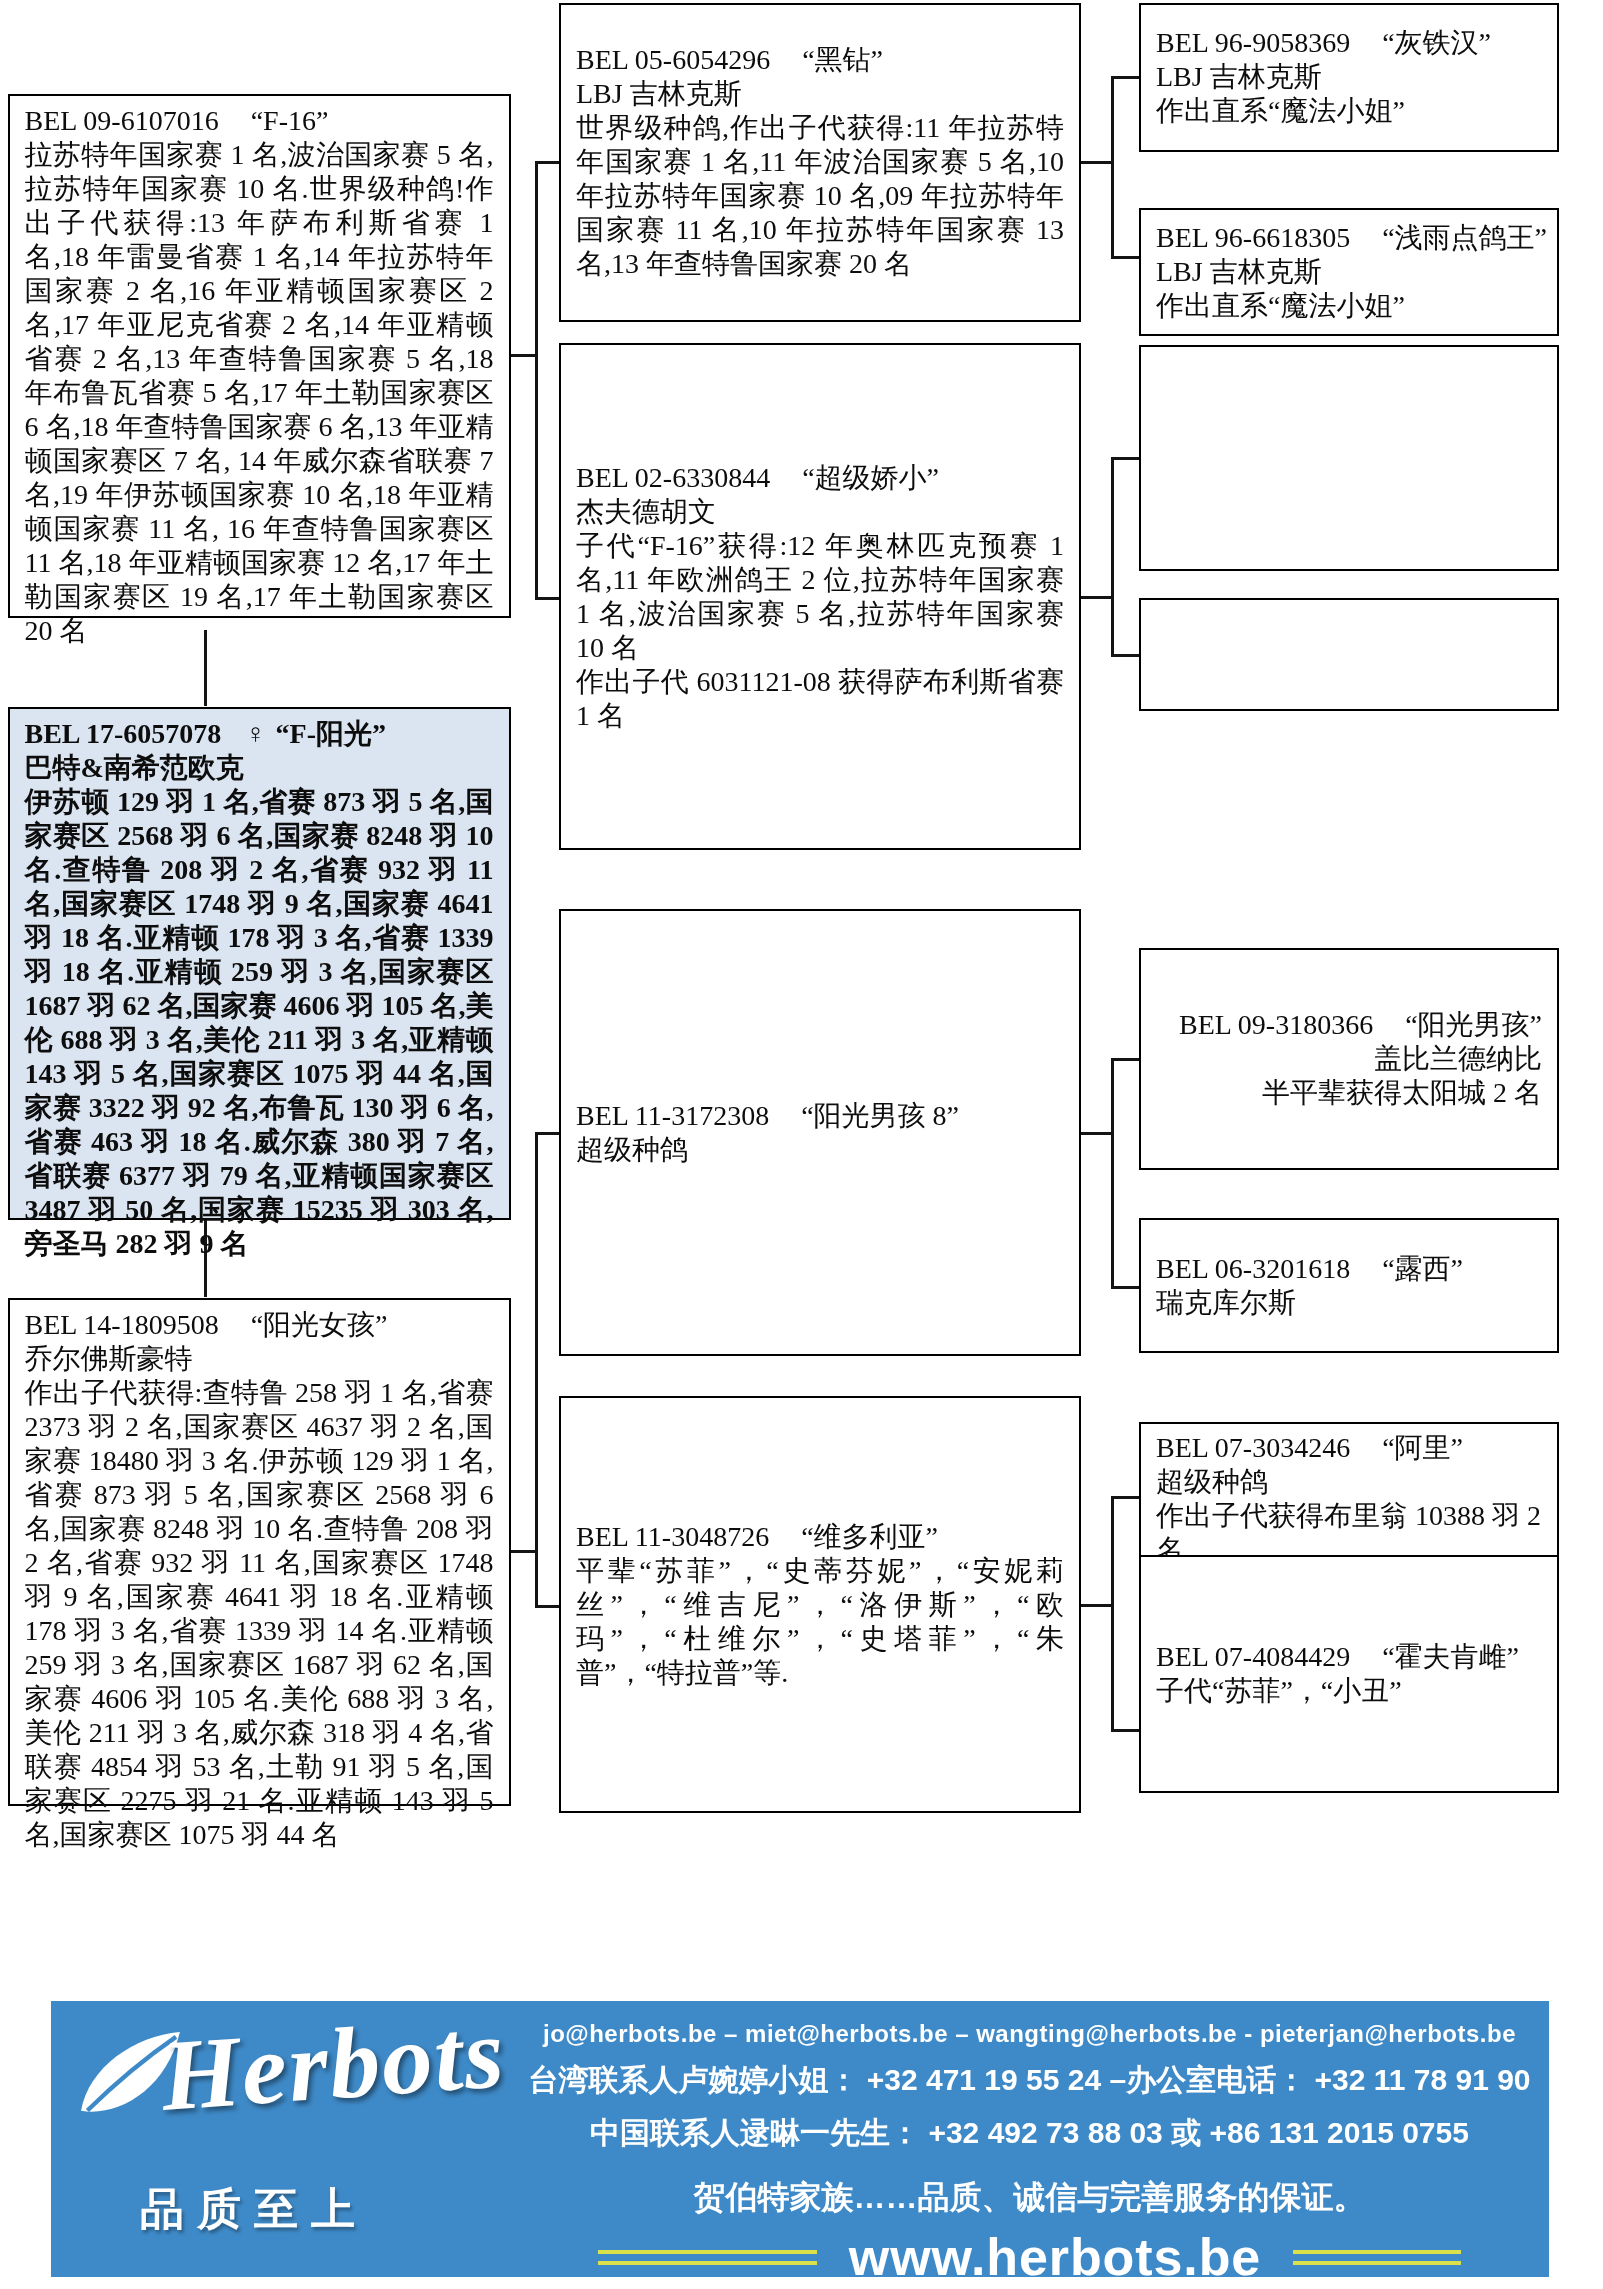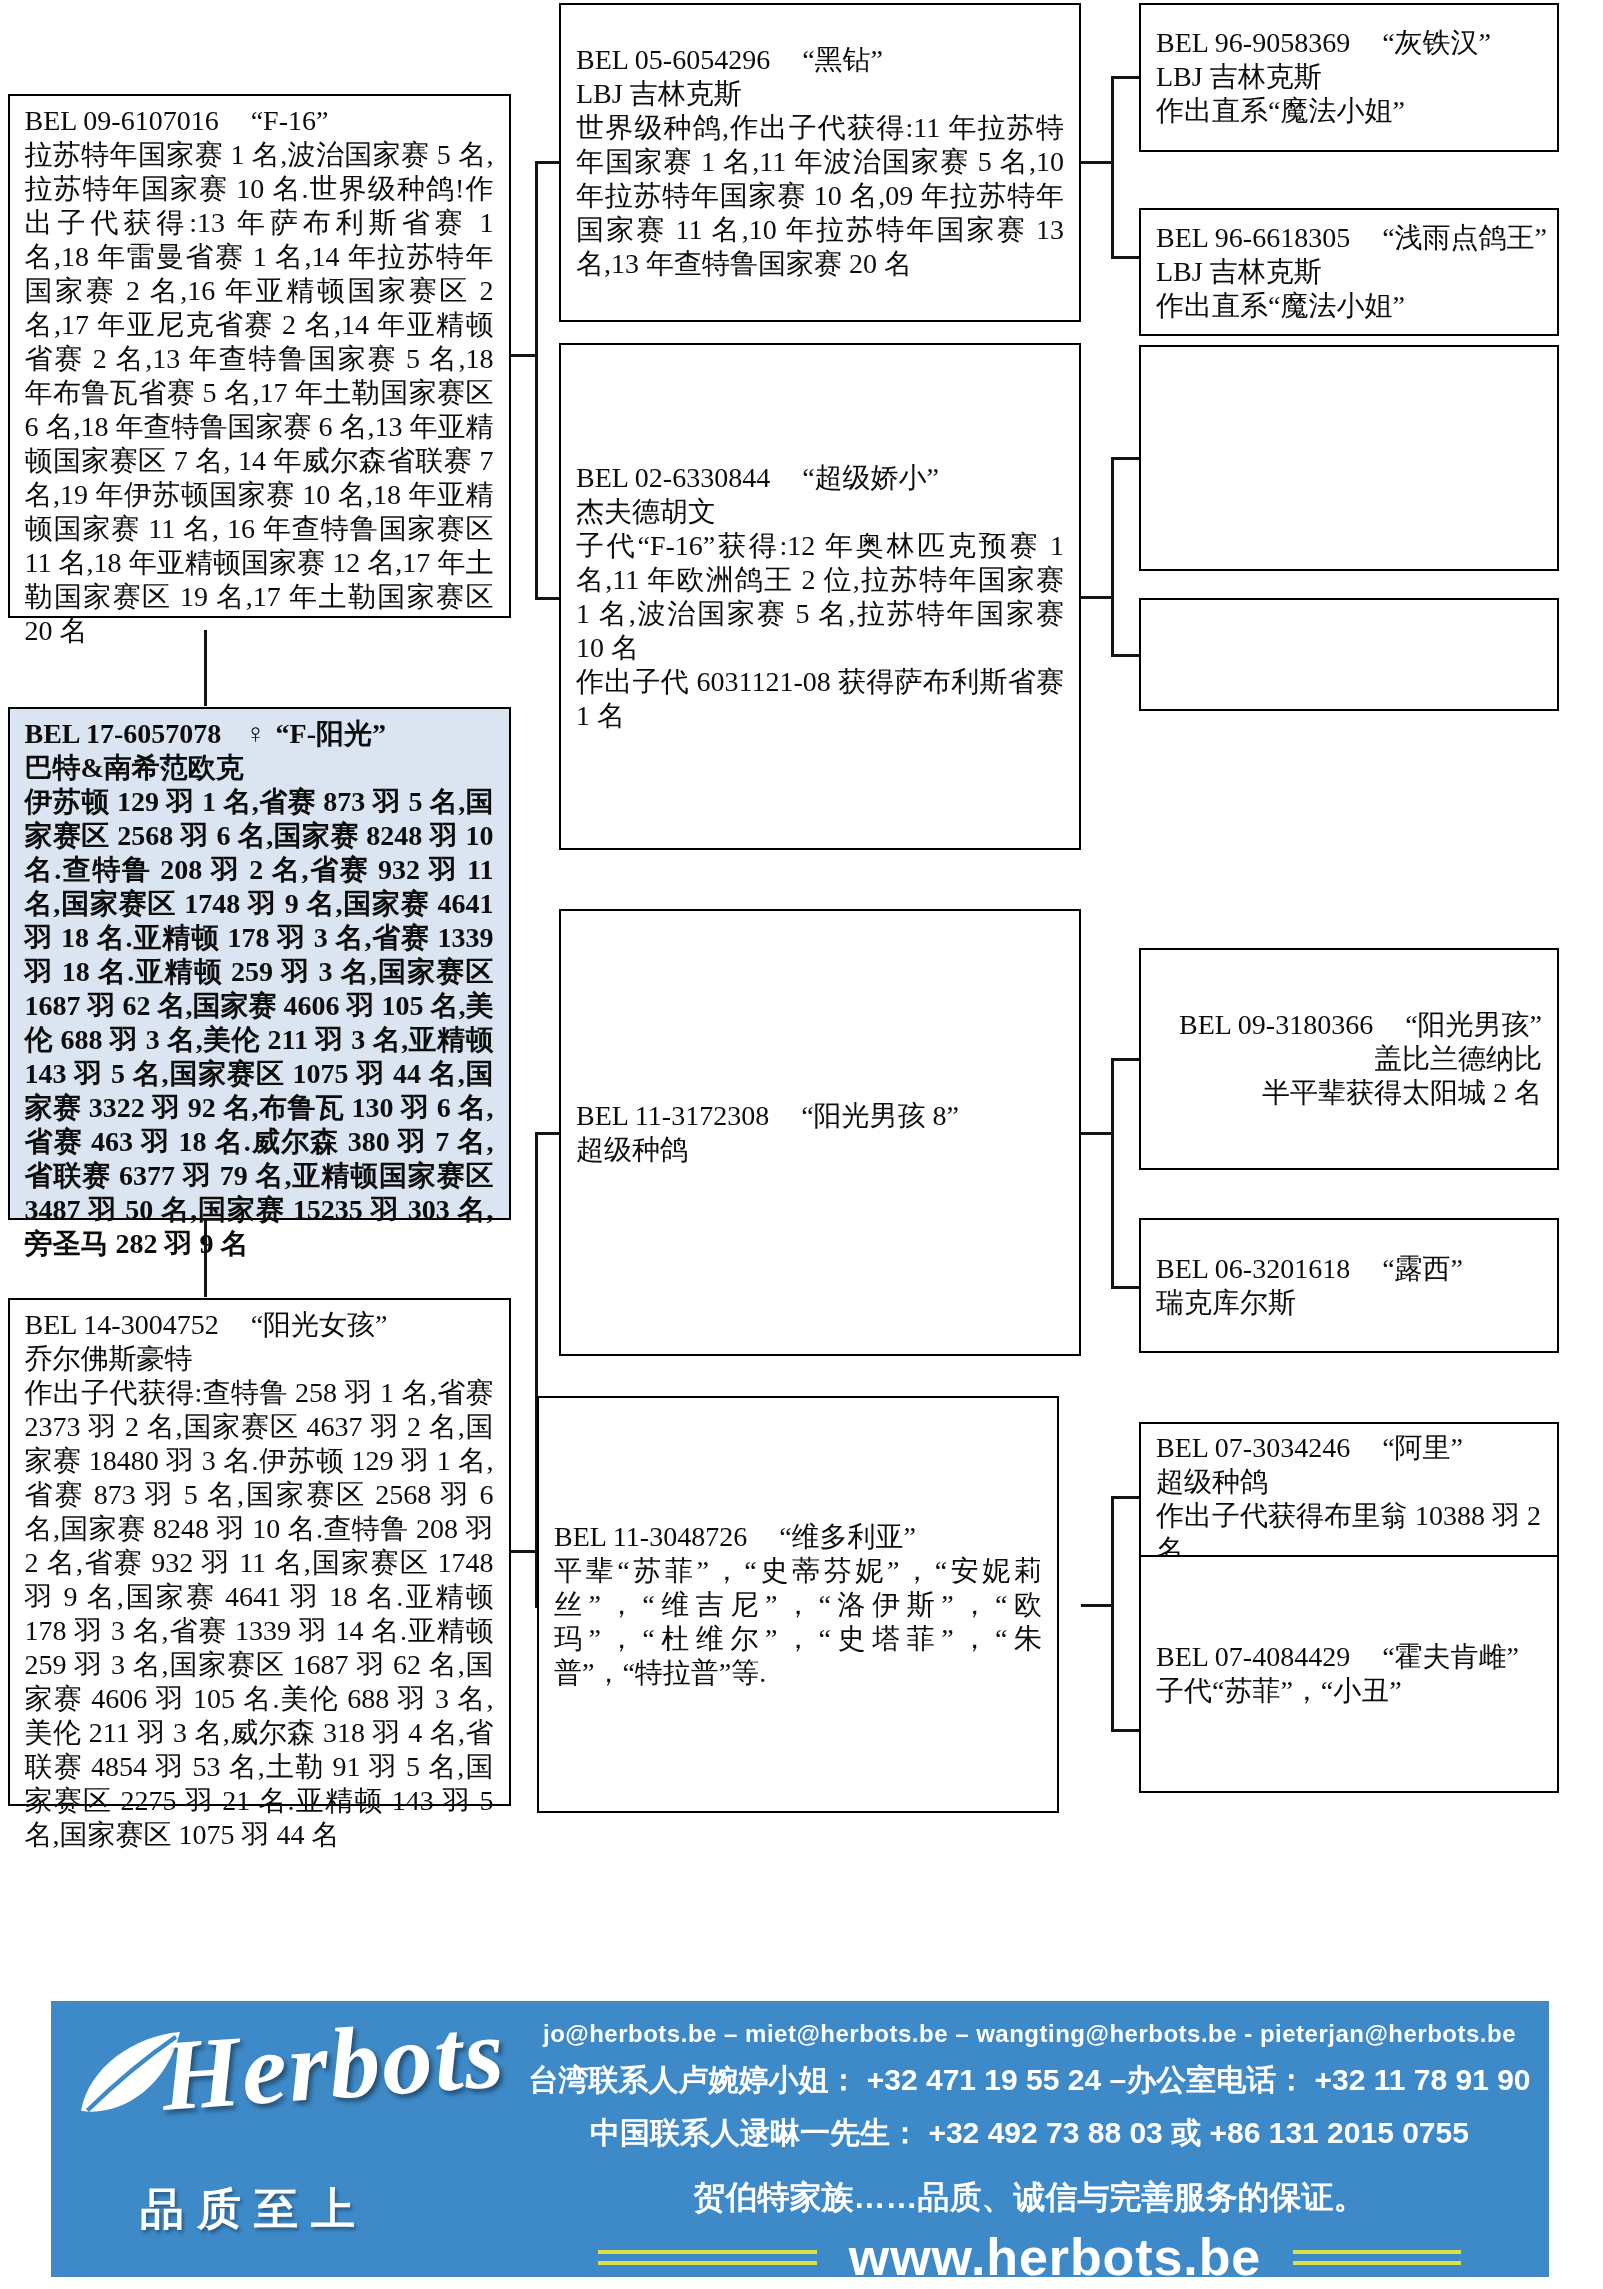--- a/index.html
+++ b/index.html
@@ -79,21 +79,21 @@
     <p class="body">拉苏特年国家赛 1 名,波治国家赛 5 名,拉苏特年国家赛 10 名.世界级种鸽!作出子代获得:13 年萨布利斯省赛 1 名,18 年雷曼省赛 1 名,14 年拉苏特年国家赛 2 名,16 年亚精顿国家赛区 2 名,17 年亚尼克省赛 2 名,14 年亚精顿省赛 2 名,13 年查特鲁国家赛 5 名,18 年布鲁瓦省赛 5 名,17 年土勒国家赛区 6 名,18 年查特鲁国家赛 6 名,13 年亚精顿国家赛区 7 名, 14 年威尔森省联赛 7 名,19 年伊苏顿国家赛 10 名,18 年亚精顿国家赛 11 名, 16 年查特鲁国家赛区 11 名,18 年亚精顿国家赛 12 名,17 年土勒国家赛区 19 名,17 年土勒国家赛区 20 名</p>
   </section>
 
   <section class="box subject" style="left:7.5px;top:707px;width:503px;height:513px;">
     <div class="ringline"><span>BEL 17-6057078</span><span class="sex">♀</span><span class="sexname">“F-阳光”</span></div>
     <div>巴特&amp;南希范欧克</div>
     <p class="body">伊苏顿 129 羽 1 名,省赛 873 羽 5 名,国家赛区 2568 羽 6 名,国家赛 8248 羽 10 名.查特鲁 208 羽 2 名,省赛 932 羽 11 名,国家赛区 1748 羽 9 名,国家赛 4641 羽 18 名.亚精顿 178 羽 3 名,省赛 1339 羽 18 名.亚精顿 259 羽 3 名,国家赛区 1687 羽 62 名,国家赛 4606 羽 105 名,美伦 688 羽 3 名,美伦 211 羽 3 名,亚精顿 143 羽 5 名,国家赛区 1075 羽 44 名,国家赛 3322 羽 92 名,布鲁瓦 130 羽 6 名,省赛 463 羽 18 名.威尔森 380 羽 7 名,省联赛 6377 羽 79 名,亚精顿国家赛区 3487 羽 50 名,国家赛 15235 羽 303 名,旁圣马 282 羽 9 名</p>
   </section>
 
   <section class="box" style="left:7.5px;top:1298px;width:503px;height:508px;">
-    <div class="ringline"><span>BEL 14-3004752</span><span class="pname">“阳光女孩”</span></div>
+    <div class="ringline"><span>BEL 14-1809508</span><span class="pname">“阳光女孩”</span></div>
     <div>乔尔佛斯豪特</div>
     <p class="body">作出子代获得:查特鲁 258 羽 1 名,省赛 2373 羽 2 名,国家赛区 4637 羽 2 名,国家赛 18480 羽 3 名.伊苏顿 129 羽 1 名,省赛 873 羽 5 名,国家赛区 2568 羽 6 名,国家赛 8248 羽 10 名.查特鲁 208 羽 2 名,省赛 932 羽 11 名,国家赛区 1748 羽 9 名,国家赛 4641 羽 18 名.亚精顿 178 羽 3 名,省赛 1339 羽 14 名.亚精顿 259 羽 3 名,国家赛区 1687 羽 62 名,国家赛 4606 羽 105 名.美伦 688 羽 3 名,美伦 211 羽 3 名,威尔森 318 羽 4 名,省联赛 4854 羽 53 名,土勒 91 羽 5 名,国家赛区 2275 羽 21 名.亚精顿 143 羽 5 名,国家赛区 1075 羽 44 名</p>
   </section>
 
   <section class="box vcenter" style="left:559px;top:2.8px;width:522px;height:319px;">
     <div class="ringline"><span>BEL 05-6054296</span><span class="pname">“黑钻”</span></div>
     <div>LBJ 吉林克斯</div>
     <p class="body">世界级种鸽,作出子代获得:11 年拉苏特年国家赛 1 名,11 年波治国家赛 5 名,10 年拉苏特年国家赛 10 名,09 年拉苏特年国家赛 11 名,10 年拉苏特年国家赛 13 名,13 年查特鲁国家赛 20 名</p>
   </section>
 
@@ -102,21 +102,21 @@
     <div>杰夫德胡文</div>
     <p class="body">子代“F-16”获得:12 年奥林匹克预赛 1 名,11 年欧洲鸽王 2 位,拉苏特年国家赛 1 名,波治国家赛 5 名,拉苏特年国家赛 10 名</p>
     <p class="body">作出子代 6031121-08 获得萨布利斯省赛 1 名</p>
   </section>
 
   <section class="box vcenter" style="left:559px;top:909px;width:522px;height:447px;">
     <div class="ringline"><span>BEL 11-3172308</span><span class="pname">“阳光男孩 8”</span></div>
     <div>超级种鸽</div>
   </section>
 
-  <section class="box vcenter" style="left:537px;top:1396px;width:522px;height:417px;">
+  <section class="box vcenter" style="left:559px;top:1396px;width:522px;height:417px;">
     <div class="ringline"><span>BEL 11-3048726</span><span class="pname">“维多利亚”</span></div>
     <p class="body">平辈“苏菲”，“史蒂芬妮”，“安妮莉丝”，“维吉尼”，“洛伊斯”，“欧玛”，“杜维尔”，“史塔菲”，“朱普”，“特拉普”等.</p>
   </section>
 
   <section class="box vcenter" style="left:1139px;top:2.8px;width:420px;height:149px;">
     <div class="ringline"><span>BEL 96-9058369</span><span class="pname">“灰铁汉”</span></div>
     <div>LBJ 吉林克斯</div>
     <div>作出直系“魔法小姐”</div>
   </section>
 

